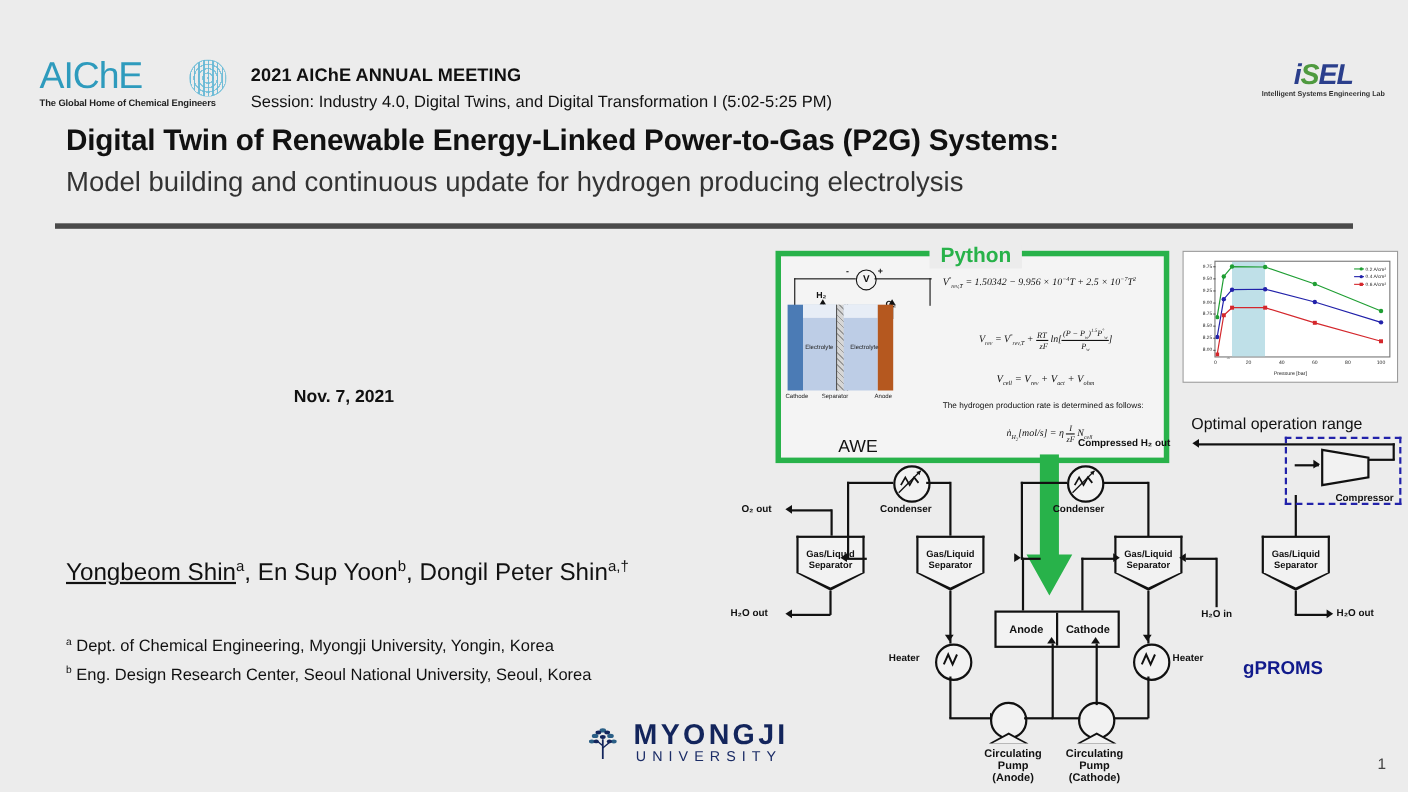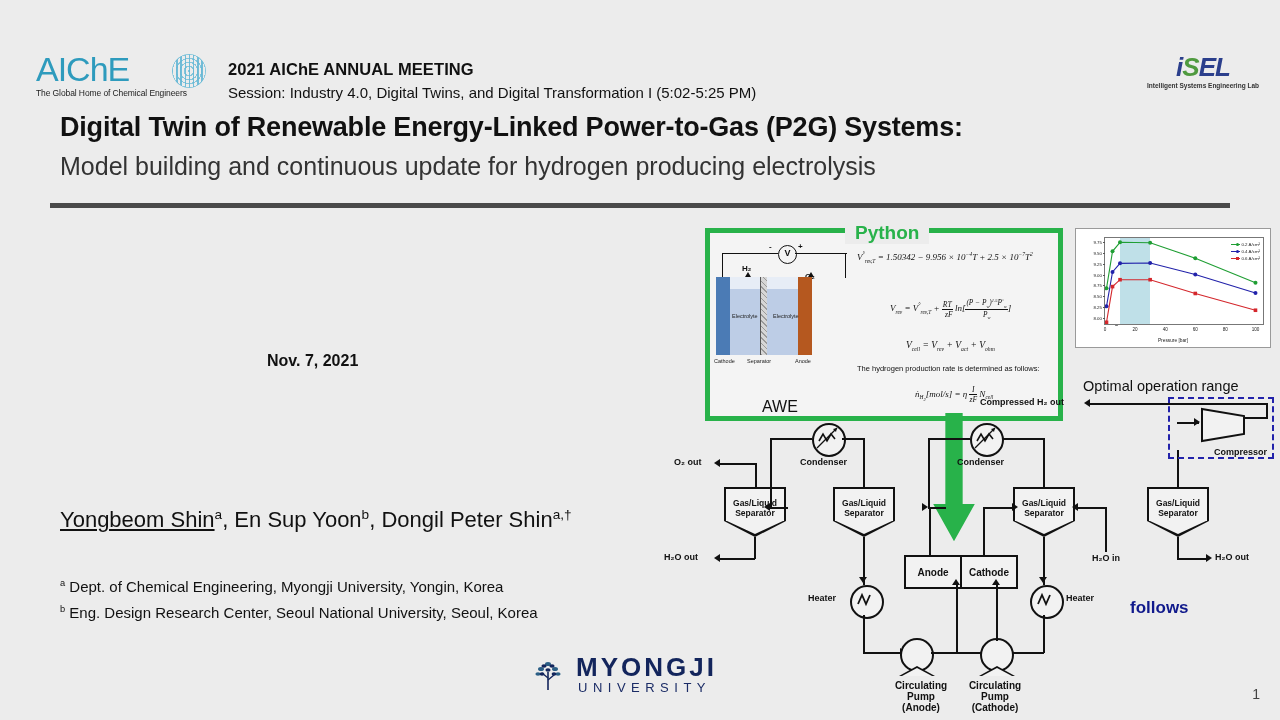--- a/index.html
+++ b/index.html
@@ -9,21 +9,21 @@
     font-family:"Liberation Sans", sans-serif;
     overflow:hidden;position:relative;
   }
   .slide{position:absolute;inset:0;background:#ececec;}
 
   
   .header{position:absolute;left:0;top:22px;width:1280px;height:62px;}
   .aiche-logo{position:absolute;left:36px;top:30px;width:180px;height:52px;}
   .aiche-word{font-family:"Liberation Sans",sans-serif;font-size:34px;font-weight:400;
     color:#2e9bbd;letter-spacing:-1px;line-height:34px;}
-  .aiche-tag{font-size:8.5px;color:#222;font-weight:normal;margin-top:2px;letter-spacing:-0.1px;}
+  .aiche-tag{font-size:8.5px;color:#222;font-weight:bold;margin-top:2px;letter-spacing:-0.1px;}
   .globe{position:absolute;left:136px;top:2px;width:34px;height:34px;border-radius:50%;
     background:
       radial-gradient(circle at 50% 50%, rgba(255,255,255,0) 60%, rgba(255,255,255,0) 100%),
       repeating-radial-gradient(circle at 50% 50%, #7fc4db 0 1.2px, transparent 1.2px 4px);
     opacity:.95;}
   .globe::after{content:"";position:absolute;inset:0;border-radius:50%;
     background:repeating-linear-gradient(90deg,#5fb5d4 0 1.4px, transparent 1.4px 4.2px);
     -webkit-mask:radial-gradient(circle at 50% 50%, #000 68%, transparent 70%);
             mask:radial-gradient(circle at 50% 50%, #000 68%, transparent 70%);opacity:.9;}
 
@@ -473,15 +473,15 @@
       <div class="pump-foot"></div>
     </div>
     <div class="lbl sm" style="left:302px;top:285px;text-align:center;width:66px;">Circulating</div>
     <div class="lbl sm" style="left:302px;top:296px;text-align:center;width:66px;">Pump</div>
     <div class="lbl sm" style="left:302px;top:307px;text-align:center;width:66px;">(Cathode)</div>
     <div class="ln hl" style="left:296px;top:257px;width:26px;"></div>
     <div class="ln vl" style="left:336px;top:190px;height:56px;"></div>
     <div class="arw" style="left:332px;top:184px;border-left:4px solid transparent;border-right:4px solid transparent;border-bottom:6px solid #111;"></div>
   </div>
 
-  <div class="gp">follows</div>
+  <div class="gp">gPROMS</div>
 
 </div>
 
 </body></html>

